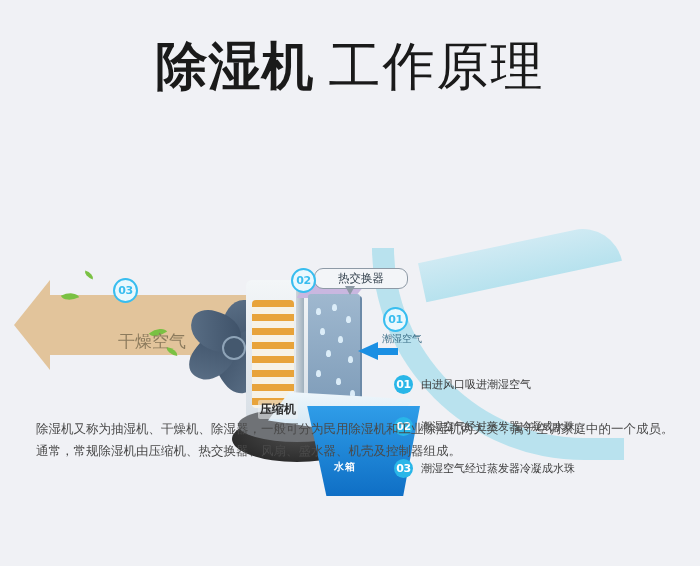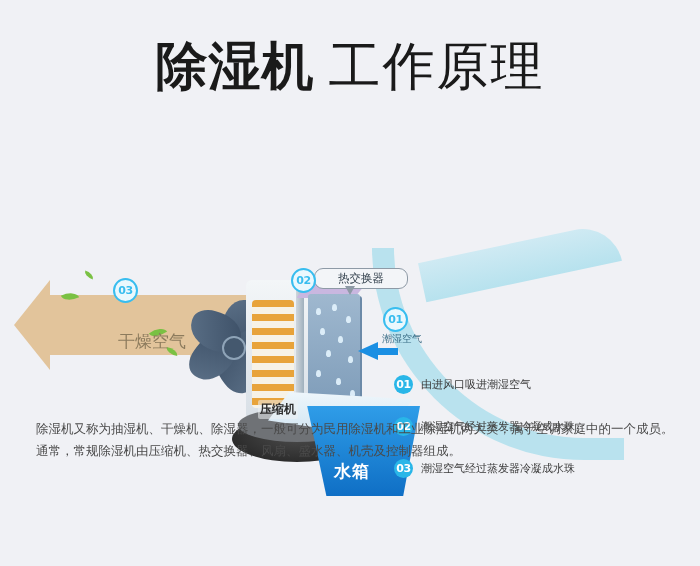--- a/index.html
+++ b/index.html
@@ -144,21 +144,21 @@
     background:linear-gradient(180deg,#2f9de8,#0f6fc5);
     clip-path:polygon(6% 0%,100% 0%,86% 100%,22% 100%);
   }
   .tank-top{
     position:absolute;left:268px;top:272px;width:150px;height:46px;
     background:linear-gradient(180deg,#eef6fb,#cfe4f2);
     clip-path:polygon(14% 0%,96% 16%,80% 100%,0% 62%);
   }
   .tank-label{
     position:absolute;left:334px;top:340px;
-    color:#ffffff;font-size:17px;font-weight:bold;letter-spacing:1px;
+    color:#ffffff;font-size:10px;font-weight:bold;letter-spacing:1px;
   }
   .comp-label{
     position:absolute;left:258px;top:280px;
     color:#2b2b2b;font-size:12px;font-weight:bold;
     background:rgba(236,240,243,.55);padding:1px 2px;border-radius:2px;
   }
 
   
   .bubble{
     position:absolute;left:314px;top:148px;

